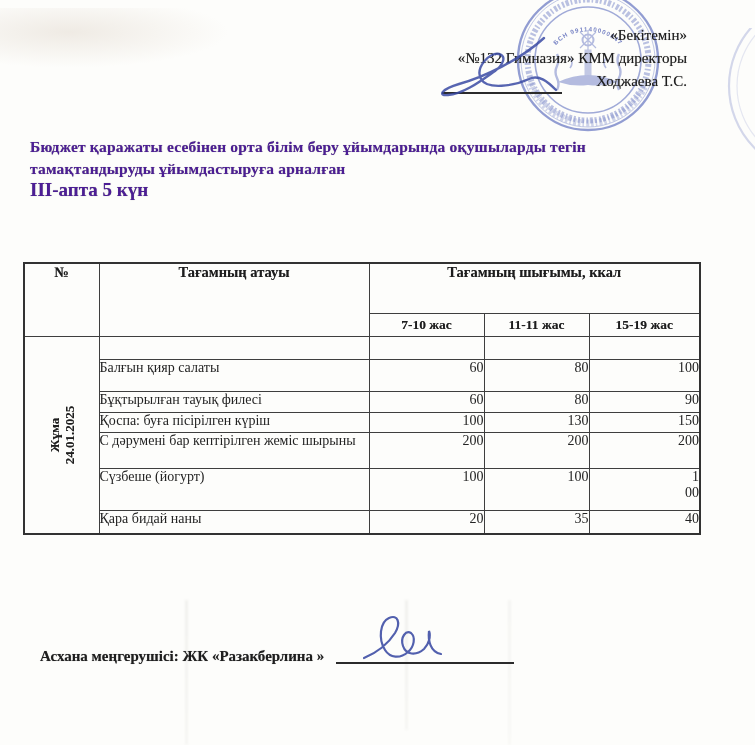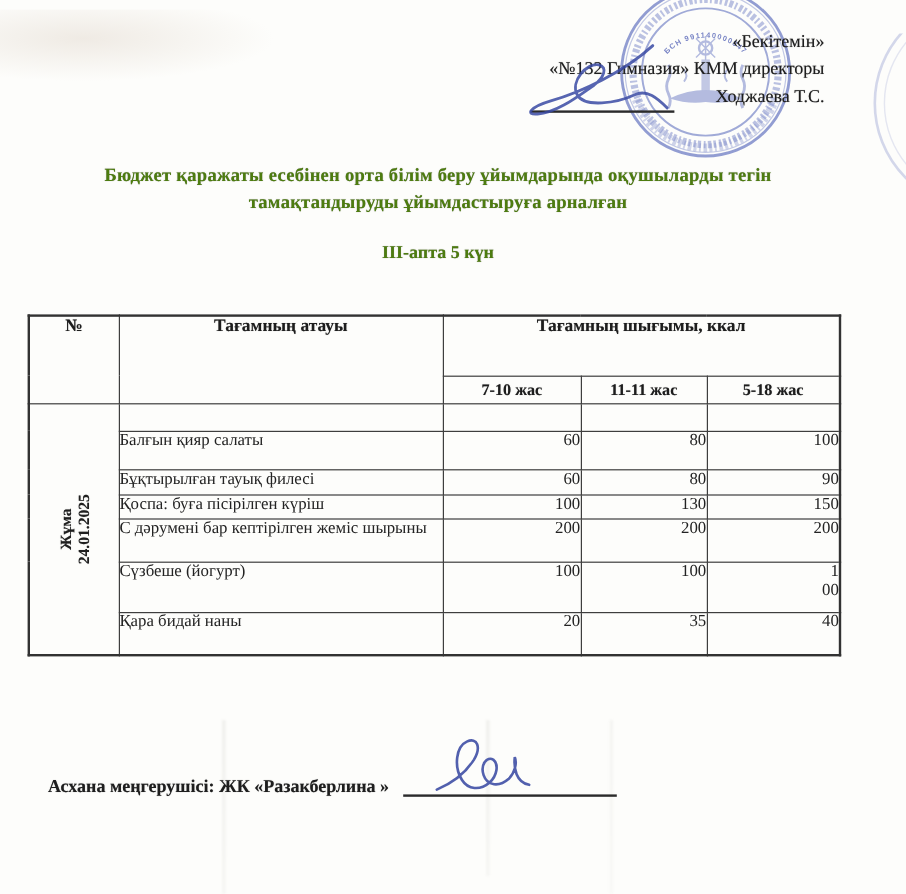--- a/index.html
+++ b/index.html
@@ -22,40 +22,40 @@
   .corner-arc{position:absolute;right:0;top:28px;width:40px;height:132px;
     opacity:.35;pointer-events:none;}
   
   .approval{position:absolute;top:24px;right:68px;text-align:right;
     font-weight:normal;font-size:15px;line-height:23px;color:#1e1e1e;
     text-shadow:0 0 .7px rgba(30,30,30,.55);}
   .sig-underline{position:absolute;left:442px;top:92px;width:120px;height:0;
     border-top:2px solid #2b2b2b;}
   .sig1{position:absolute;left:402px;top:30px;width:170px;height:78px;pointer-events:none;}
   
-  .title-block{position:absolute;left:15px;top:136px;width:700px;text-align:center;
-    font-weight:bold;color:#4d7c0f;text-shadow:0 0 .7px rgba(30,30,30,.5);}
+  .title-block{position:absolute;left:30px;top:136px;width:700px;text-align:left;
+    font-weight:bold;color:#4c1d95;text-shadow:0 0 .7px rgba(30,30,30,.5);}
   .t1,.t2{font-size:15.5px;line-height:22px;letter-spacing:.2px;}
   .t3{font-size:16.5px;line-height:23px;margin-top:2px;letter-spacing:.3px;}
-  .t4{font-size:15px;line-height:20px;margin-top:21px;}
+  .t4{font-size:19px;line-height:20px;}
   
   table.menu{position:absolute;left:23px;top:262px;width:676px;
     border-collapse:collapse;table-layout:fixed;
     font-family:"Liberation Serif","DejaVu Serif",serif;color:#232323;}
   table.menu th,table.menu td{border:1.5px solid #3e3e3e;padding:0;}
   table.menu{border:2.5px solid #323232;}
   thead tr.h1{height:50px;} thead tr.h2{height:23px;}
   th{font-weight:bold;color:#1d1d1d;text-shadow:0 0 .6px rgba(20,20,20,.5);}
   th.top{vertical-align:top;padding-top:6px;font-size:14.5px;}
   th.age{font-size:13.5px;vertical-align:middle;}
   tbody td{vertical-align:top;font-size:14px;}
   td.name{padding:3px 6px 2px 8px;line-height:16px;}
   td.val{text-align:right;padding-top:3px;white-space:pre-line;line-height:16px;}
   tr.r0{height:23px;} tr.r1{height:32px;} tr.r2{height:21px;} tr.r3{height:20px;}
-  tr.r4{height:36px;} tr.r5{height:42px;} tr.r6{height:36px;font-family:Liberation Serif, serif;}
+  tr.r4{height:36px;} tr.r5{height:42px;} tr.r6{height:24px;font-family:Liberation Serif, serif;}
   td.day{position:relative;}
   .day-rot{position:absolute;left:50%;top:50%;width:190px;
     transform:translate(-50%,-50%) rotate(-90deg);
     text-align:center;font-weight:bold;font-size:13px;line-height:15px;color:#1f1f1f;
     text-shadow:0 0 .6px rgba(20,20,20,.5);}
   
   .footer-label{position:absolute;left:40px;top:648px;font-weight:bold;font-size:15px;
     color:#1e1e1e;text-shadow:0 0 .7px rgba(30,30,30,.55);}
   .footer-underline{position:absolute;left:336px;top:662px;width:178px;height:0;
     border-top:2px solid #2b2b2b;}
@@ -131,21 +131,21 @@
     </colgroup>
     <thead>
       <tr class="h1">
         <th class="top" rowspan="2">№</th>
         <th class="top" rowspan="2">Тағамның атауы</th>
         <th class="top" colspan="3">Тағамның шығымы, ккал</th>
       </tr>
       <tr class="h2">
         <th class="age">7-10 жас</th>
         <th class="age">11-11 жас</th>
-        <th class="age">5-18 жас</th>
+        <th class="age">15-19 жас</th>
       </tr>
     </thead>
     <tbody>
       <tr class="r0">
         <td class="day" rowspan="7">
           <div class="day-rot">
             <div>Жұма</div>
             <div>24.01.2025</div>
           </div>
         </td>

